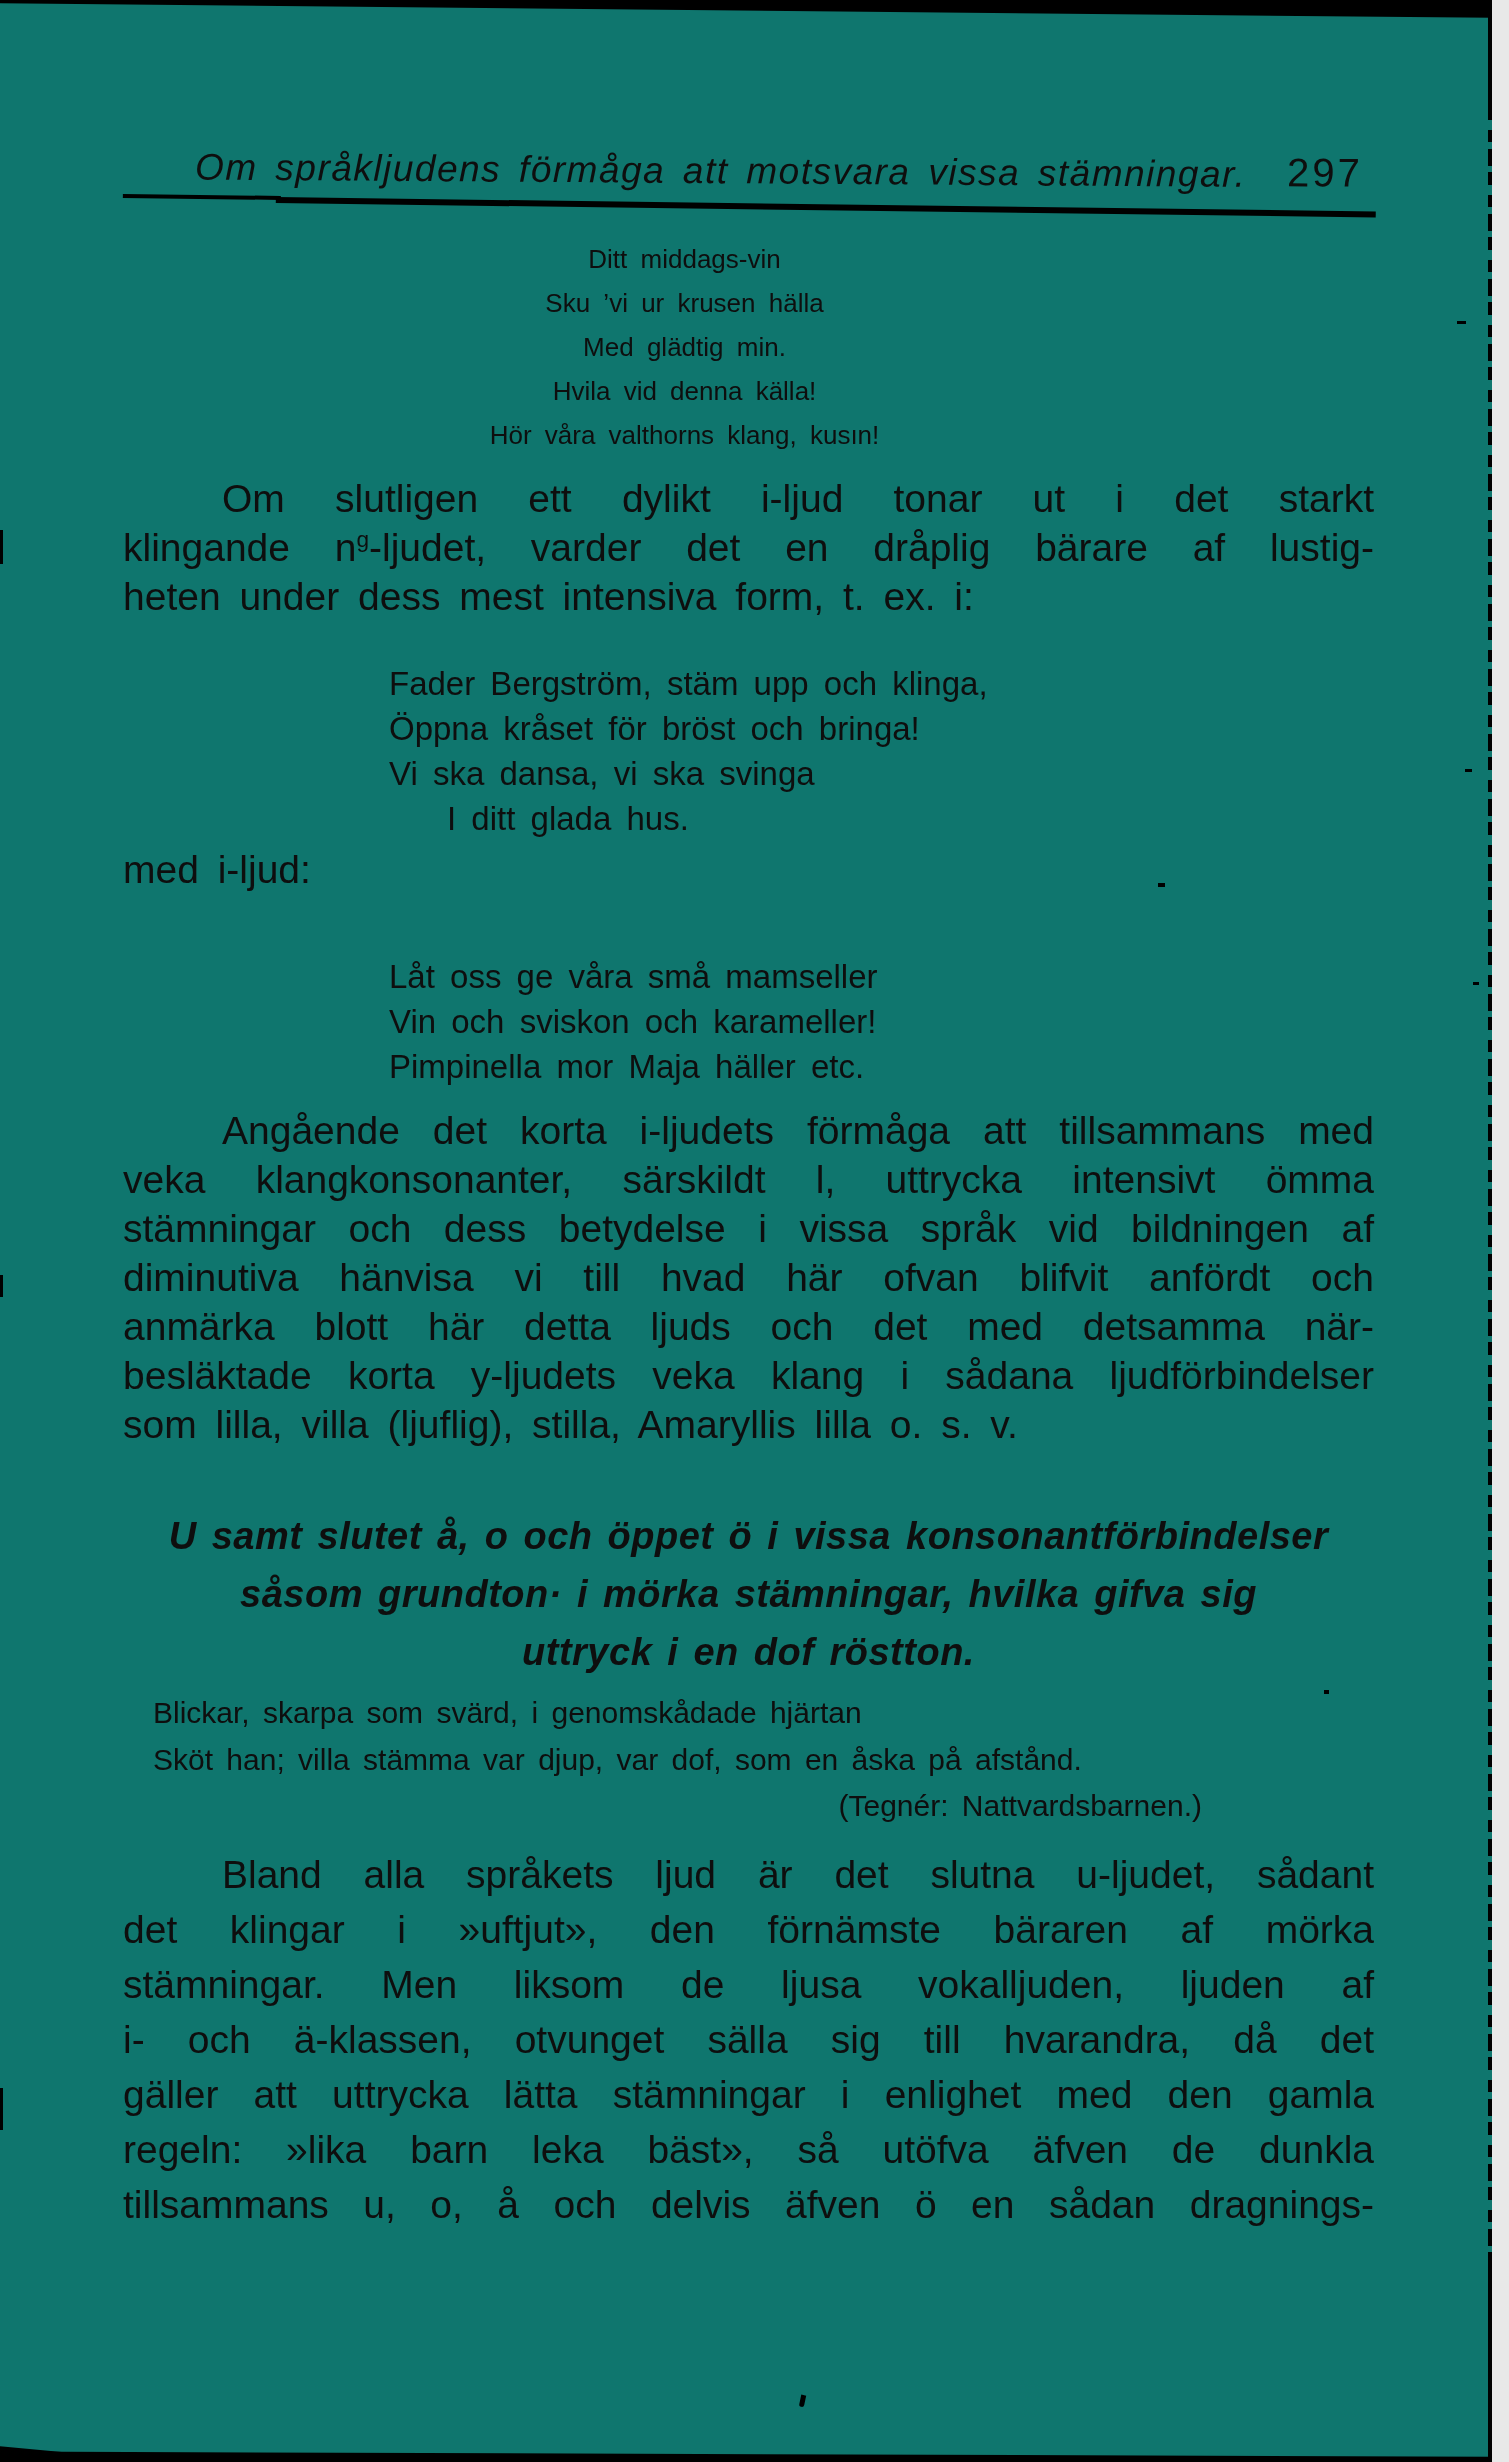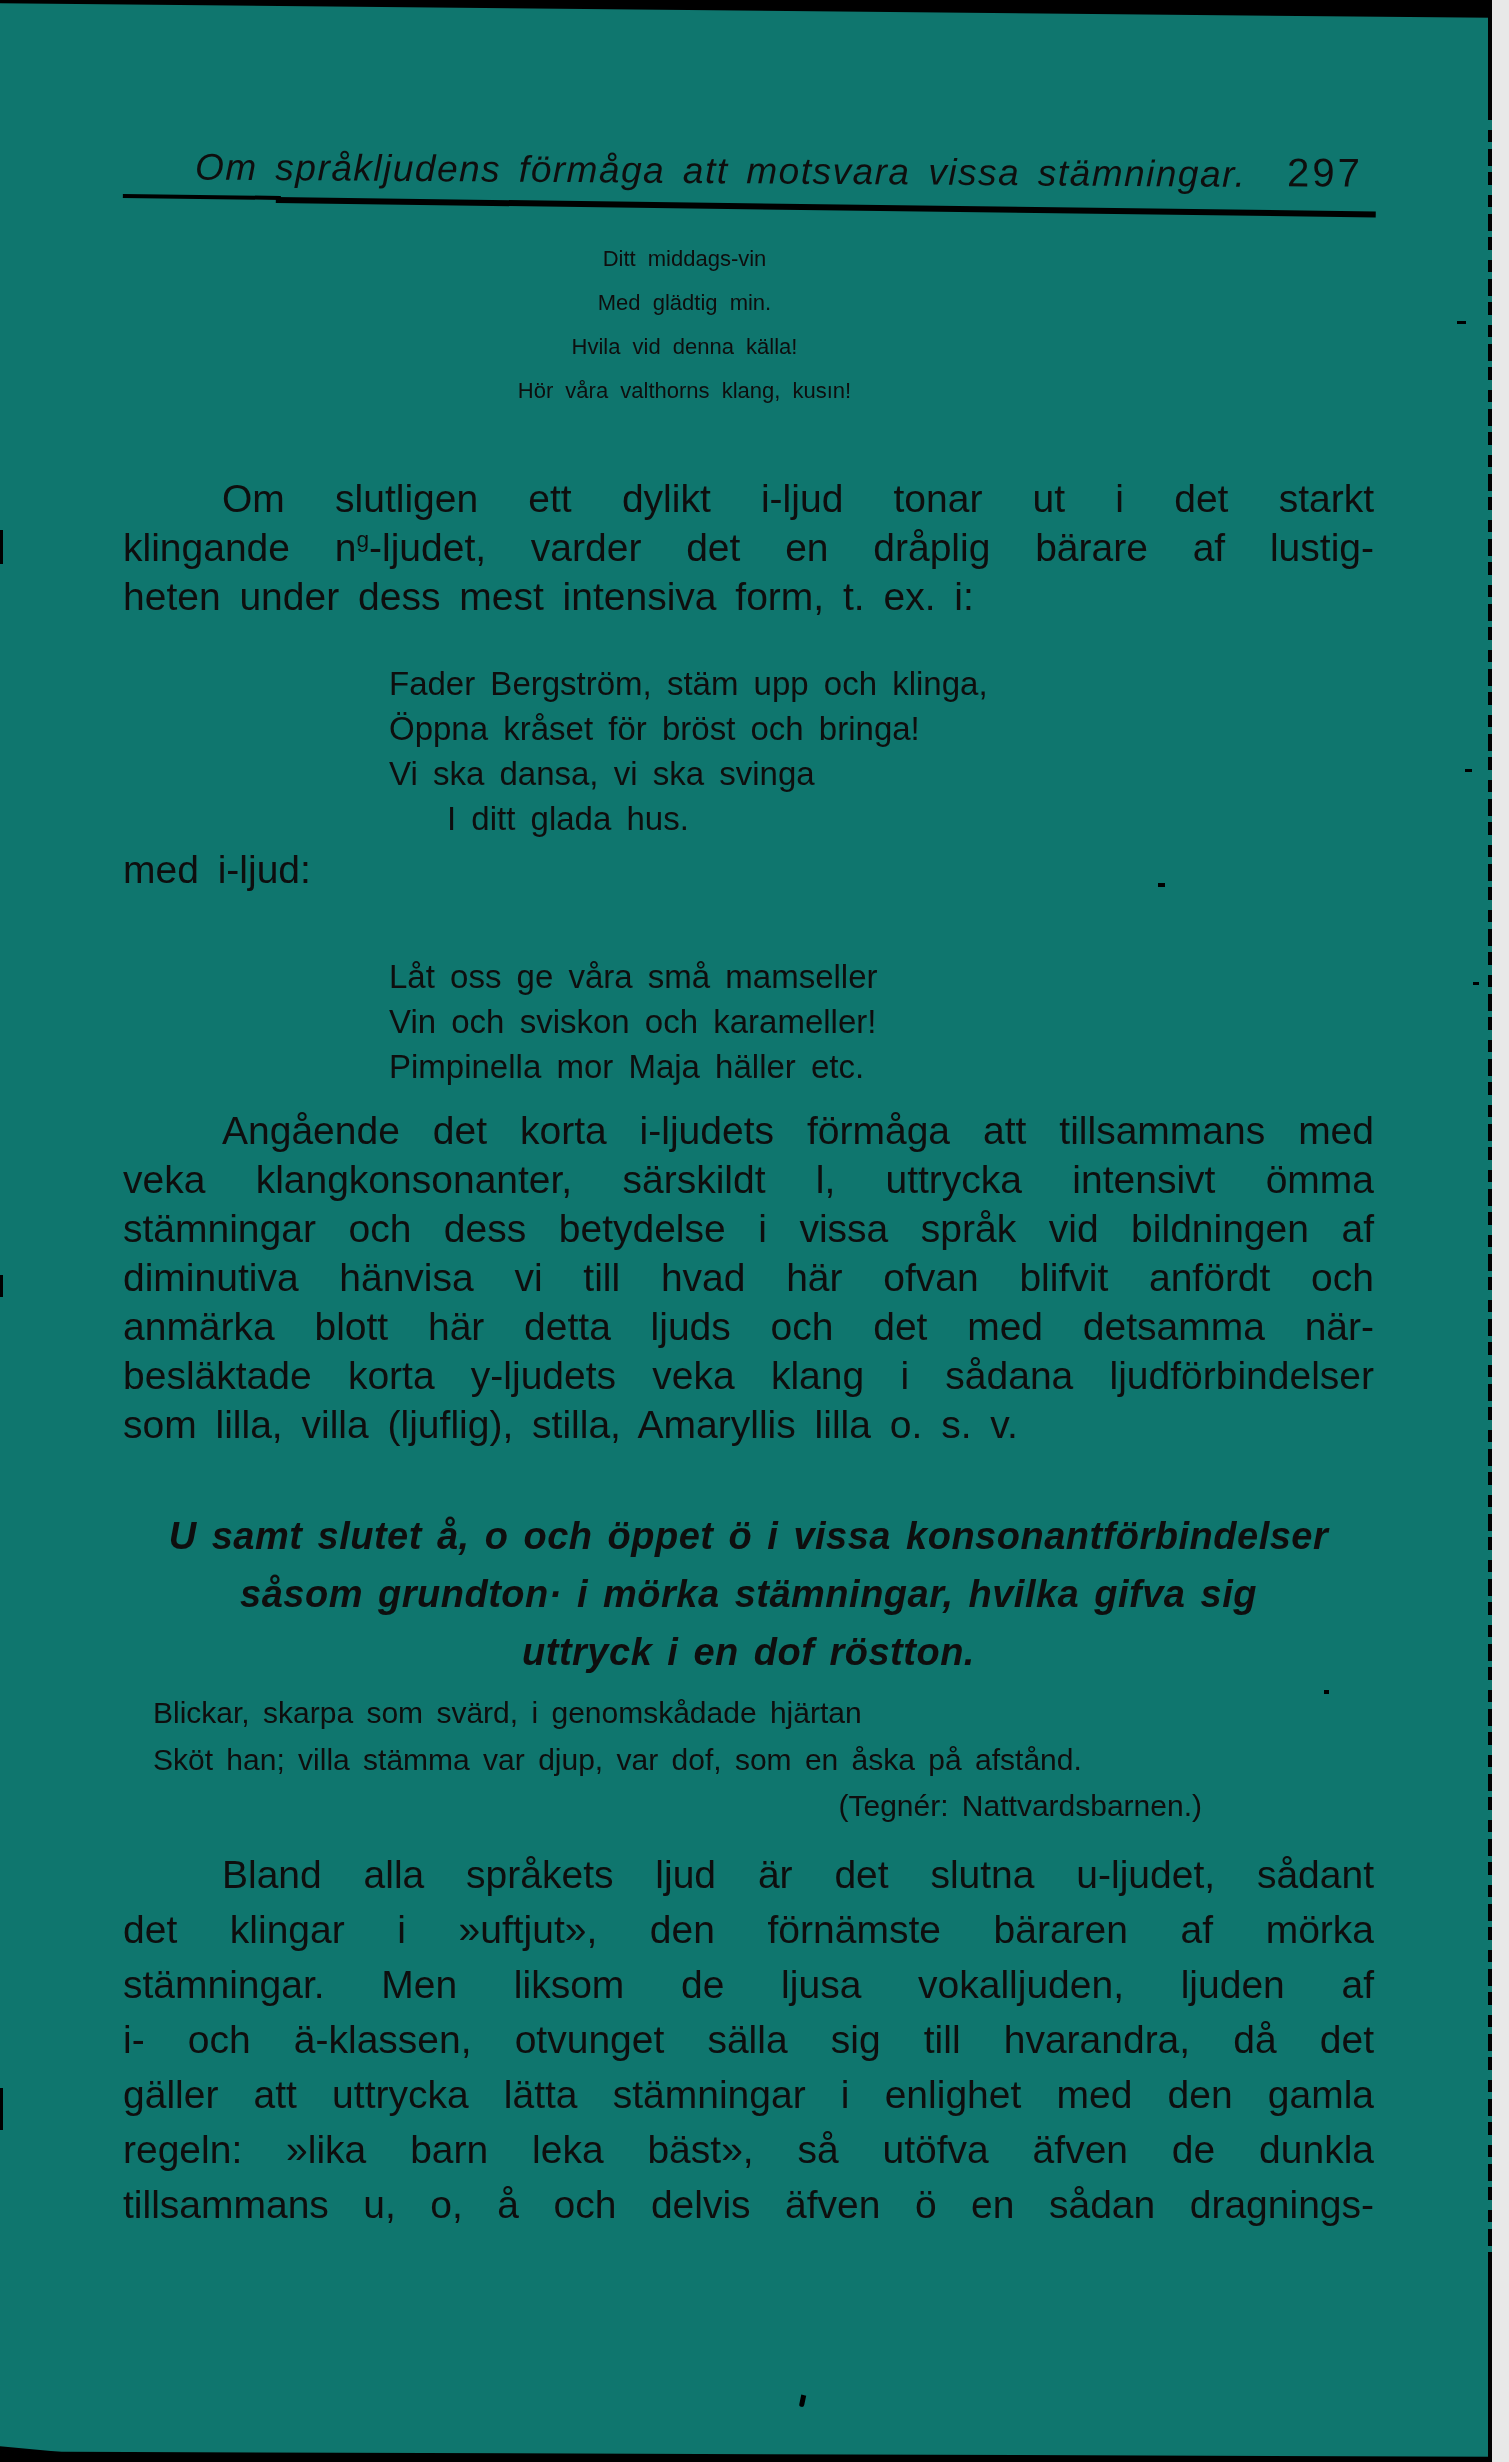--- a/index.html
+++ b/index.html
@@ -76,21 +76,21 @@
 
   
   .body-block { left: 123px; width: 1251px; font-size: 39px; line-height: 49px; }
   .jline { text-align: justify; text-align-last: justify; text-justify: inter-word; }
   .lline { word-spacing: 8px; }
   .indent { padding-left: 99px; }
   sup { font-size: 58%; line-height: 0; }
 
   .verse-center {
     left: 123px; width: 1123px;
-    font-size: 22px; line-height: 44px;
+    font-size: 26px; line-height: 44px;
     word-spacing: 6px;
     text-align: center;
   }
   .verse-left {
     left: 389px; width: 936px;
     font-size: 33px; line-height: 45px;
     word-spacing: 6px;
   }
   .verse-indent { padding-left: 58px; }
 
@@ -138,20 +138,21 @@
 
   <div class="abs header-zone">
     <div class="header-title">Om språkljudens förmåga att motsvara vissa stämningar.</div>
     <div class="page-number">297</div>
     <div class="rule-left"></div>
     <div class="rule-main"></div>
   </div>
 
   <div class="abs verse-center" style="top:237px;">
     <div>Ditt middags-vin</div>
+    <div>Sku ’vi ur krusen hälla</div>
     <div>Med glädtig min.</div>
     <div>Hvila vid denna källa!</div>
     <div>Hör våra valthorns klang, kusın!</div>
   </div>
 
   <div class="abs body-block" style="top:474px;">
     <div class="jline indent">Om slutligen ett dylikt i-ljud tonar ut i det starkt</div>
     <div class="jline"><span>klingande n</span><sup>g</sup><span>-ljudet, varder det en dråplig bärare af lustig-</span></div>
     <div class="lline">heten under dess mest intensiva form, t. ex. i:</div>
   </div>

